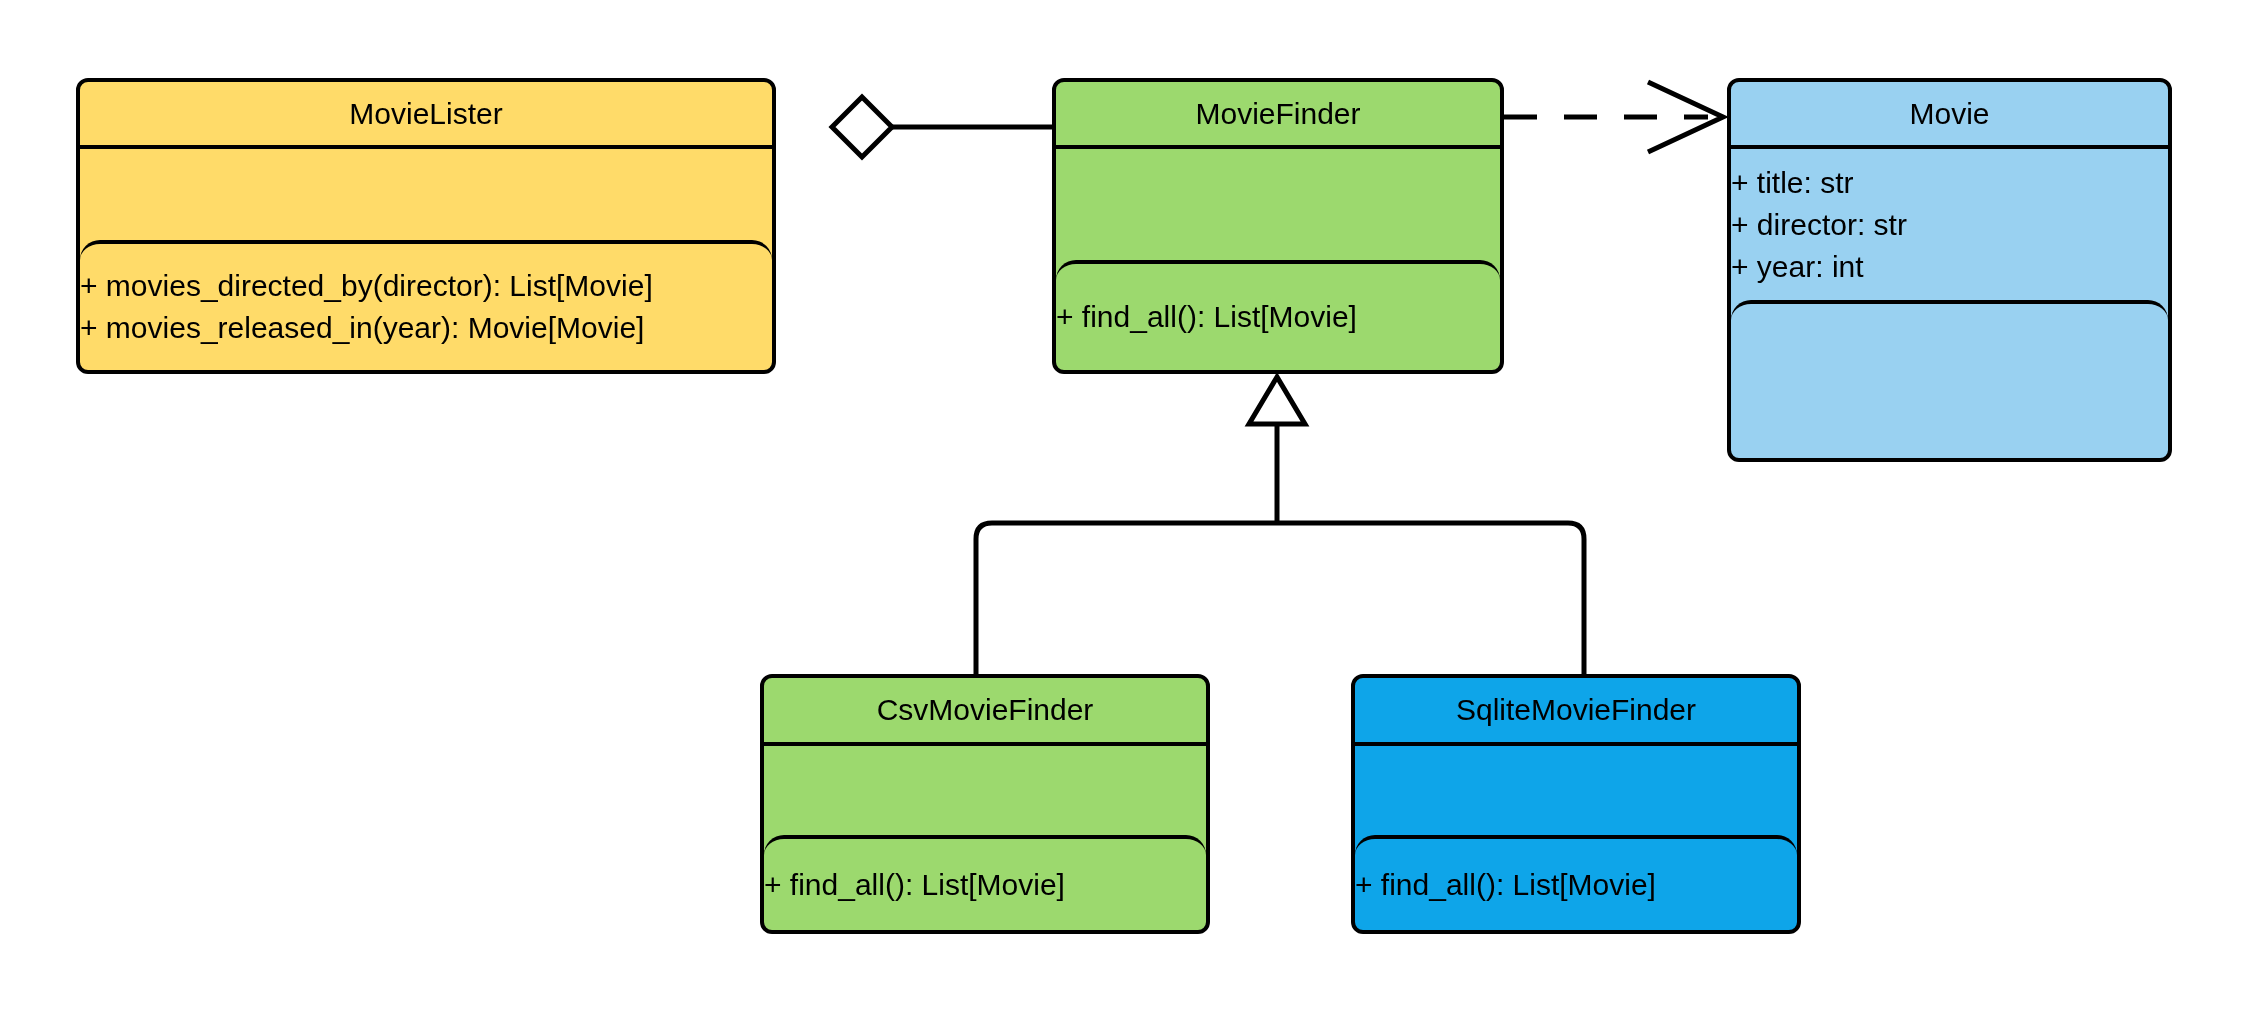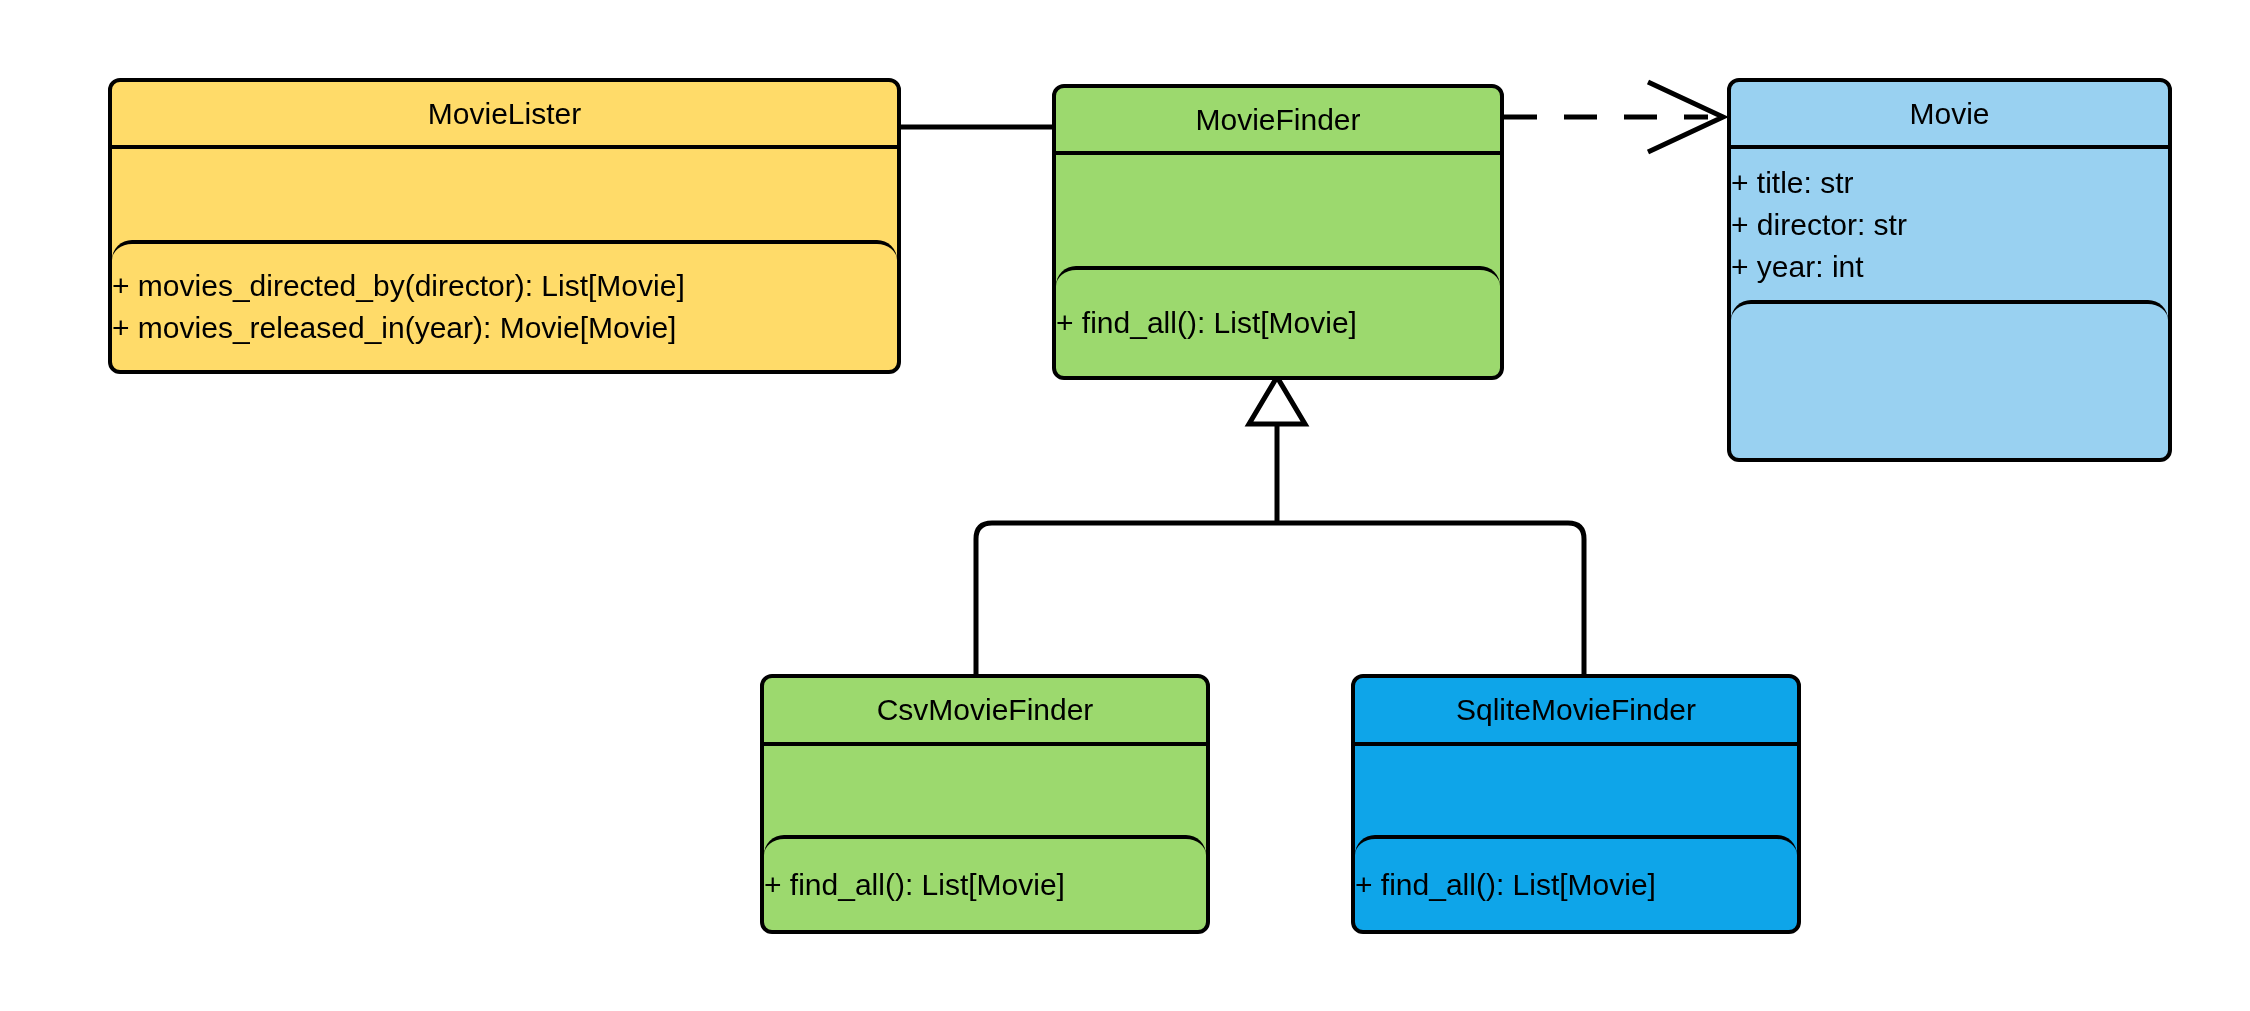--- a/index.html
+++ b/index.html
@@ -75,30 +75,30 @@
     </g>
 
     <g>
       <path d="M 1277 424 L 1277 523" fill="none" stroke="#000000" stroke-width="5"></path>
       <path d="M 976 674 L 976 539 Q 976 523 992 523 L 1277 523" fill="none" stroke="#000000" stroke-width="5"></path>
       <path d="M 1584 674 L 1584 539 Q 1584 523 1568 523 L 1277 523" fill="none" stroke="#000000" stroke-width="5"></path>
       <polygon points="1277,377 1249,424 1305,424" fill="#ffffff" stroke="#000000" stroke-width="5"></polygon>
     </g>
   </svg>
 
-  <div class="uml-class" style="left: 76px; top: 78px; width: 793px; height: 296px; background-color: rgb(255, 219, 105); margin-left: 32px;">
+  <div class="uml-class" style="left: 76px; top: 78px; width: 700px; height: 296px; background-color: rgb(255, 219, 105);">
     <div class="uml-title" style="height:63px;">MovieLister</div>
     <div class="uml-section uml-attrs" style="height:95px;"></div>
     <div class="uml-section uml-methods">
       <span class="member-line">+ movies_directed_by(director): List[Movie]</span>
       <span class="member-line">+ movies_released_in(year): Movie[Movie]</span>
     </div>
   </div>
 
-  <div class="uml-class" style="left: 1052px; top: 84px; width: 452px; height: 296px; background-color: rgb(156, 217, 110);">
+  <div class="uml-class" style="left: 1052px; top: 78px; width: 452px; height: 296px; background-color: rgb(156, 217, 110);">
     <div class="uml-title" style="height:63px;">MovieFinder</div>
     <div class="uml-section uml-attrs" style="height:115px;"></div>
     <div class="uml-section uml-methods">
       <span class="member-line">+ find_all(): List[Movie]</span>
     </div>
   </div>
 
   <div class="uml-class" style="left: 1727px; top: 78px; width: 445px; height: 384px; background-color: rgb(153, 209, 241);">
     <div class="uml-title" style="height:63px;">Movie</div>
     <div class="uml-section uml-attrs" style="height:155px;">

